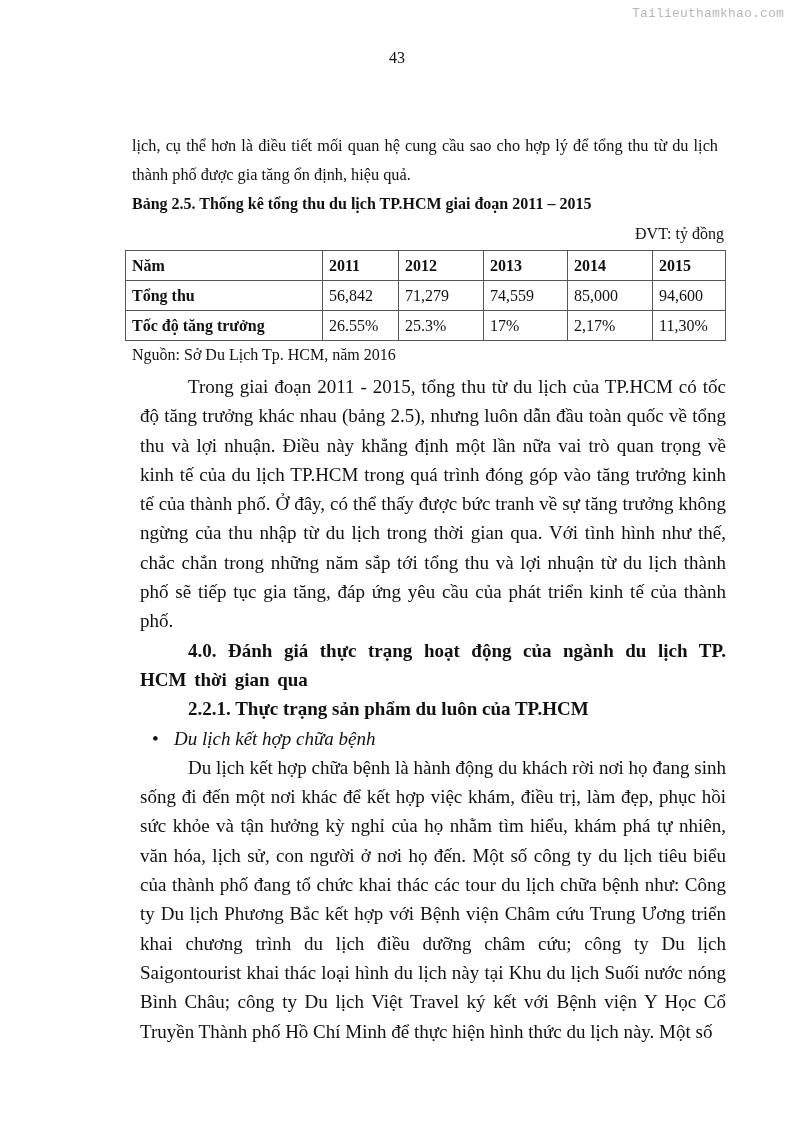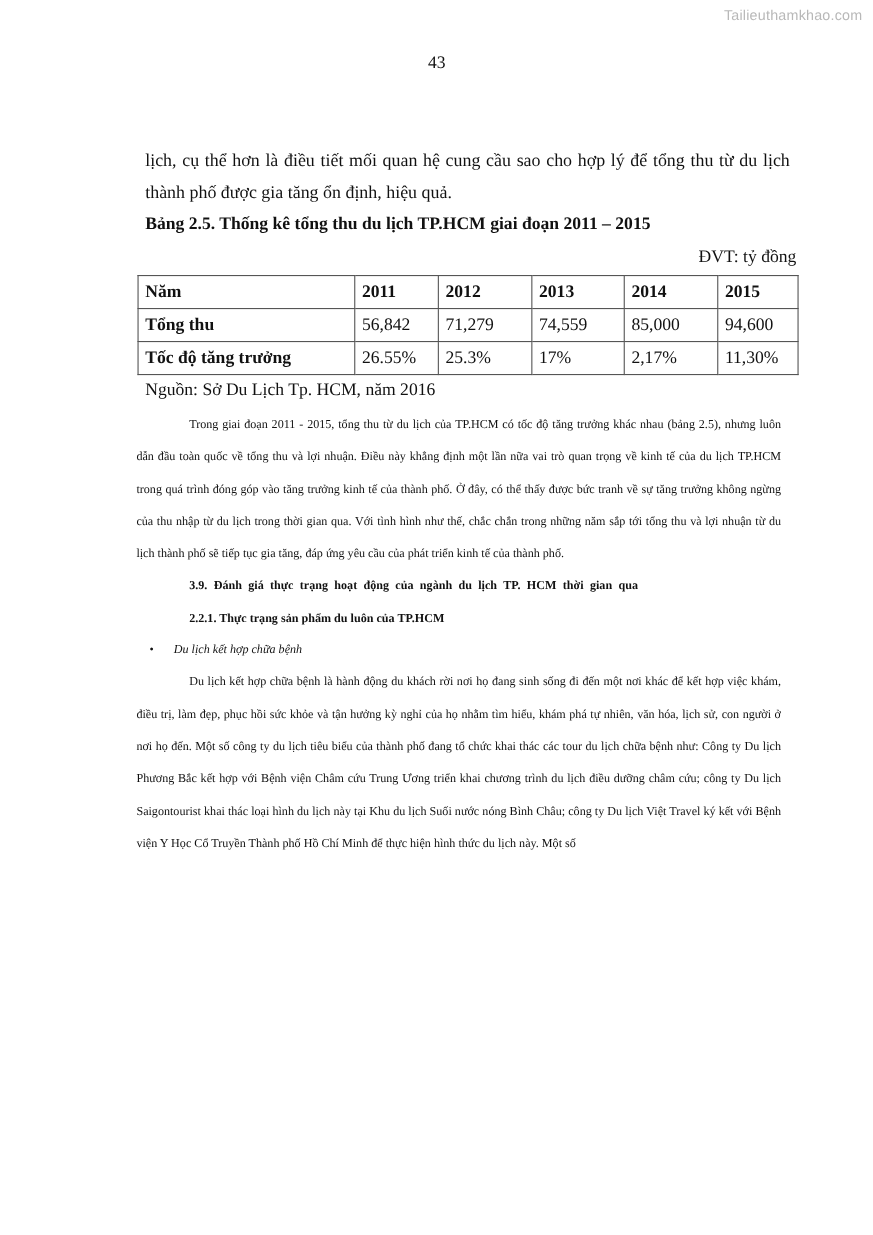--- a/index.html
+++ b/index.html
@@ -3,21 +3,21 @@
 <meta charset="utf-8">
 <style>
   html, body { margin: 0; padding: 0; }
   body {
     width: 794px; height: 1123px; background: #ffffff; position: relative;
     font-family: "Liberation Serif", "DejaVu Serif", serif; color: #111;
     overflow: hidden;
   }
   .watermark {
     position: absolute; top: 6px; right: 10px;
-    font-family: Liberation Sans, sans-serif;
+    font-family: Liberation Mono, monospace;
     font-size: 13px; color: #b8b8b8; letter-spacing: 0.2px;
   }
   .page-number {
     position: absolute; top: 49px; left: 0; width: 794px; text-align: center;
     font-size: 16px;
   }
   .content {
     position: absolute; left: 132px; top: 131px; width: 586px;
     font-size: 16.3px; line-height: 29.2px;
   }
@@ -34,21 +34,21 @@
   table.data td {
     border: 1px solid #555; height: 29px; padding: 0 6px; vertical-align: top;
     line-height: 29px;
   }
   table.data tr:first-child td { font-weight: bold; }
   table.data td.rowhead { font-weight: bold; }
   .source {
     position: absolute; left: 132px; top: 343px; width: 575px;
     text-align: left; font-size: 16px; line-height: 24px;
   }
-  .body2 { position: absolute; left: 124px; top: 372px; width: 586px; font-size: 11px; line-height: 29.3px; }
+  .body2 { position: absolute; left: 140px; top: 372px; width: 586px; font-size: 19px; line-height: 29.3px; }
   .heading { font-weight: bold; margin: 0; }
   .bullet { margin: 0; padding-left: 34px; position: relative; font-style: italic; }
   .bullet .dot { position: absolute; left: 12px; font-style: normal; }
 </style>
 </head>
 <body>
 
 <div class="watermark">Tailieuthamkhao.com</div>
 <div class="page-number">43</div>
 
@@ -84,20 +84,20 @@
     <td>2,17%</td>
     <td>11,30%</td>
   </tr>
 </tbody>
   </table>
 
 <div class="source">Nguồn: Sở Du Lịch Tp. HCM, năm 2016</div>
 
 <div class="body2">
   <p class="p indent">Trong giai đoạn 2011 - 2015, tổng thu từ du lịch của TP.HCM có tốc độ tăng trưởng khác nhau (bảng 2.5), nhưng luôn dẫn đầu toàn quốc về tổng thu và lợi nhuận. Điều này khẳng định một lần nữa vai trò quan trọng về kinh tế của du lịch TP.HCM trong quá trình đóng góp vào tăng trưởng kinh tế của thành phố. Ở đây, có thể thấy được bức tranh về sự tăng trưởng không ngừng của thu nhập từ du lịch trong thời gian qua. Với tình hình như thế, chắc chắn trong những năm sắp tới tổng thu và lợi nhuận từ du lịch thành phố sẽ tiếp tục gia tăng, đáp ứng yêu cầu của phát triển kinh tế của thành phố.</p>
-  <p class="heading p indent" style="word-spacing:3px;">3.9. Đánh giá thực trạng hoạt động của ngành du lịch TP. HCM thời gian qua</p>
+  <p class="heading p indent" style="word-spacing:3px;">4.0. Đánh giá thực trạng hoạt động của ngành du lịch TP. HCM thời gian qua</p>
   <p class="heading indent">2.2.1. Thực trạng sản phẩm du luôn của TP.HCM</p>
   <p class="bullet">
     <span class="dot">•</span>
     <span>Du lịch kết hợp chữa bệnh</span>
   </p>
   <p class="p indent">Du lịch kết hợp chữa bệnh là hành động du khách rời nơi họ đang sinh sống đi đến một nơi khác để kết hợp việc khám, điều trị, làm đẹp, phục hồi sức khỏe và tận hưởng kỳ nghỉ của họ nhằm tìm hiểu, khám phá tự nhiên, văn hóa, lịch sử, con người ở nơi họ đến. Một số công ty du lịch tiêu biểu của thành phố đang tổ chức khai thác các tour du lịch chữa bệnh như: Công ty Du lịch Phương Bắc kết hợp với Bệnh viện Châm cứu Trung Ương triển khai chương trình du lịch điều dưỡng châm cứu; công ty Du lịch Saigontourist khai thác loại hình du lịch này tại Khu du lịch Suối nước nóng Bình Châu; công ty Du lịch Việt Travel ký kết với Bệnh viện Y Học Cổ Truyền Thành phố Hồ Chí Minh để thực hiện hình thức du lịch này. Một số</p>
 </div>
 
 </body></html>

